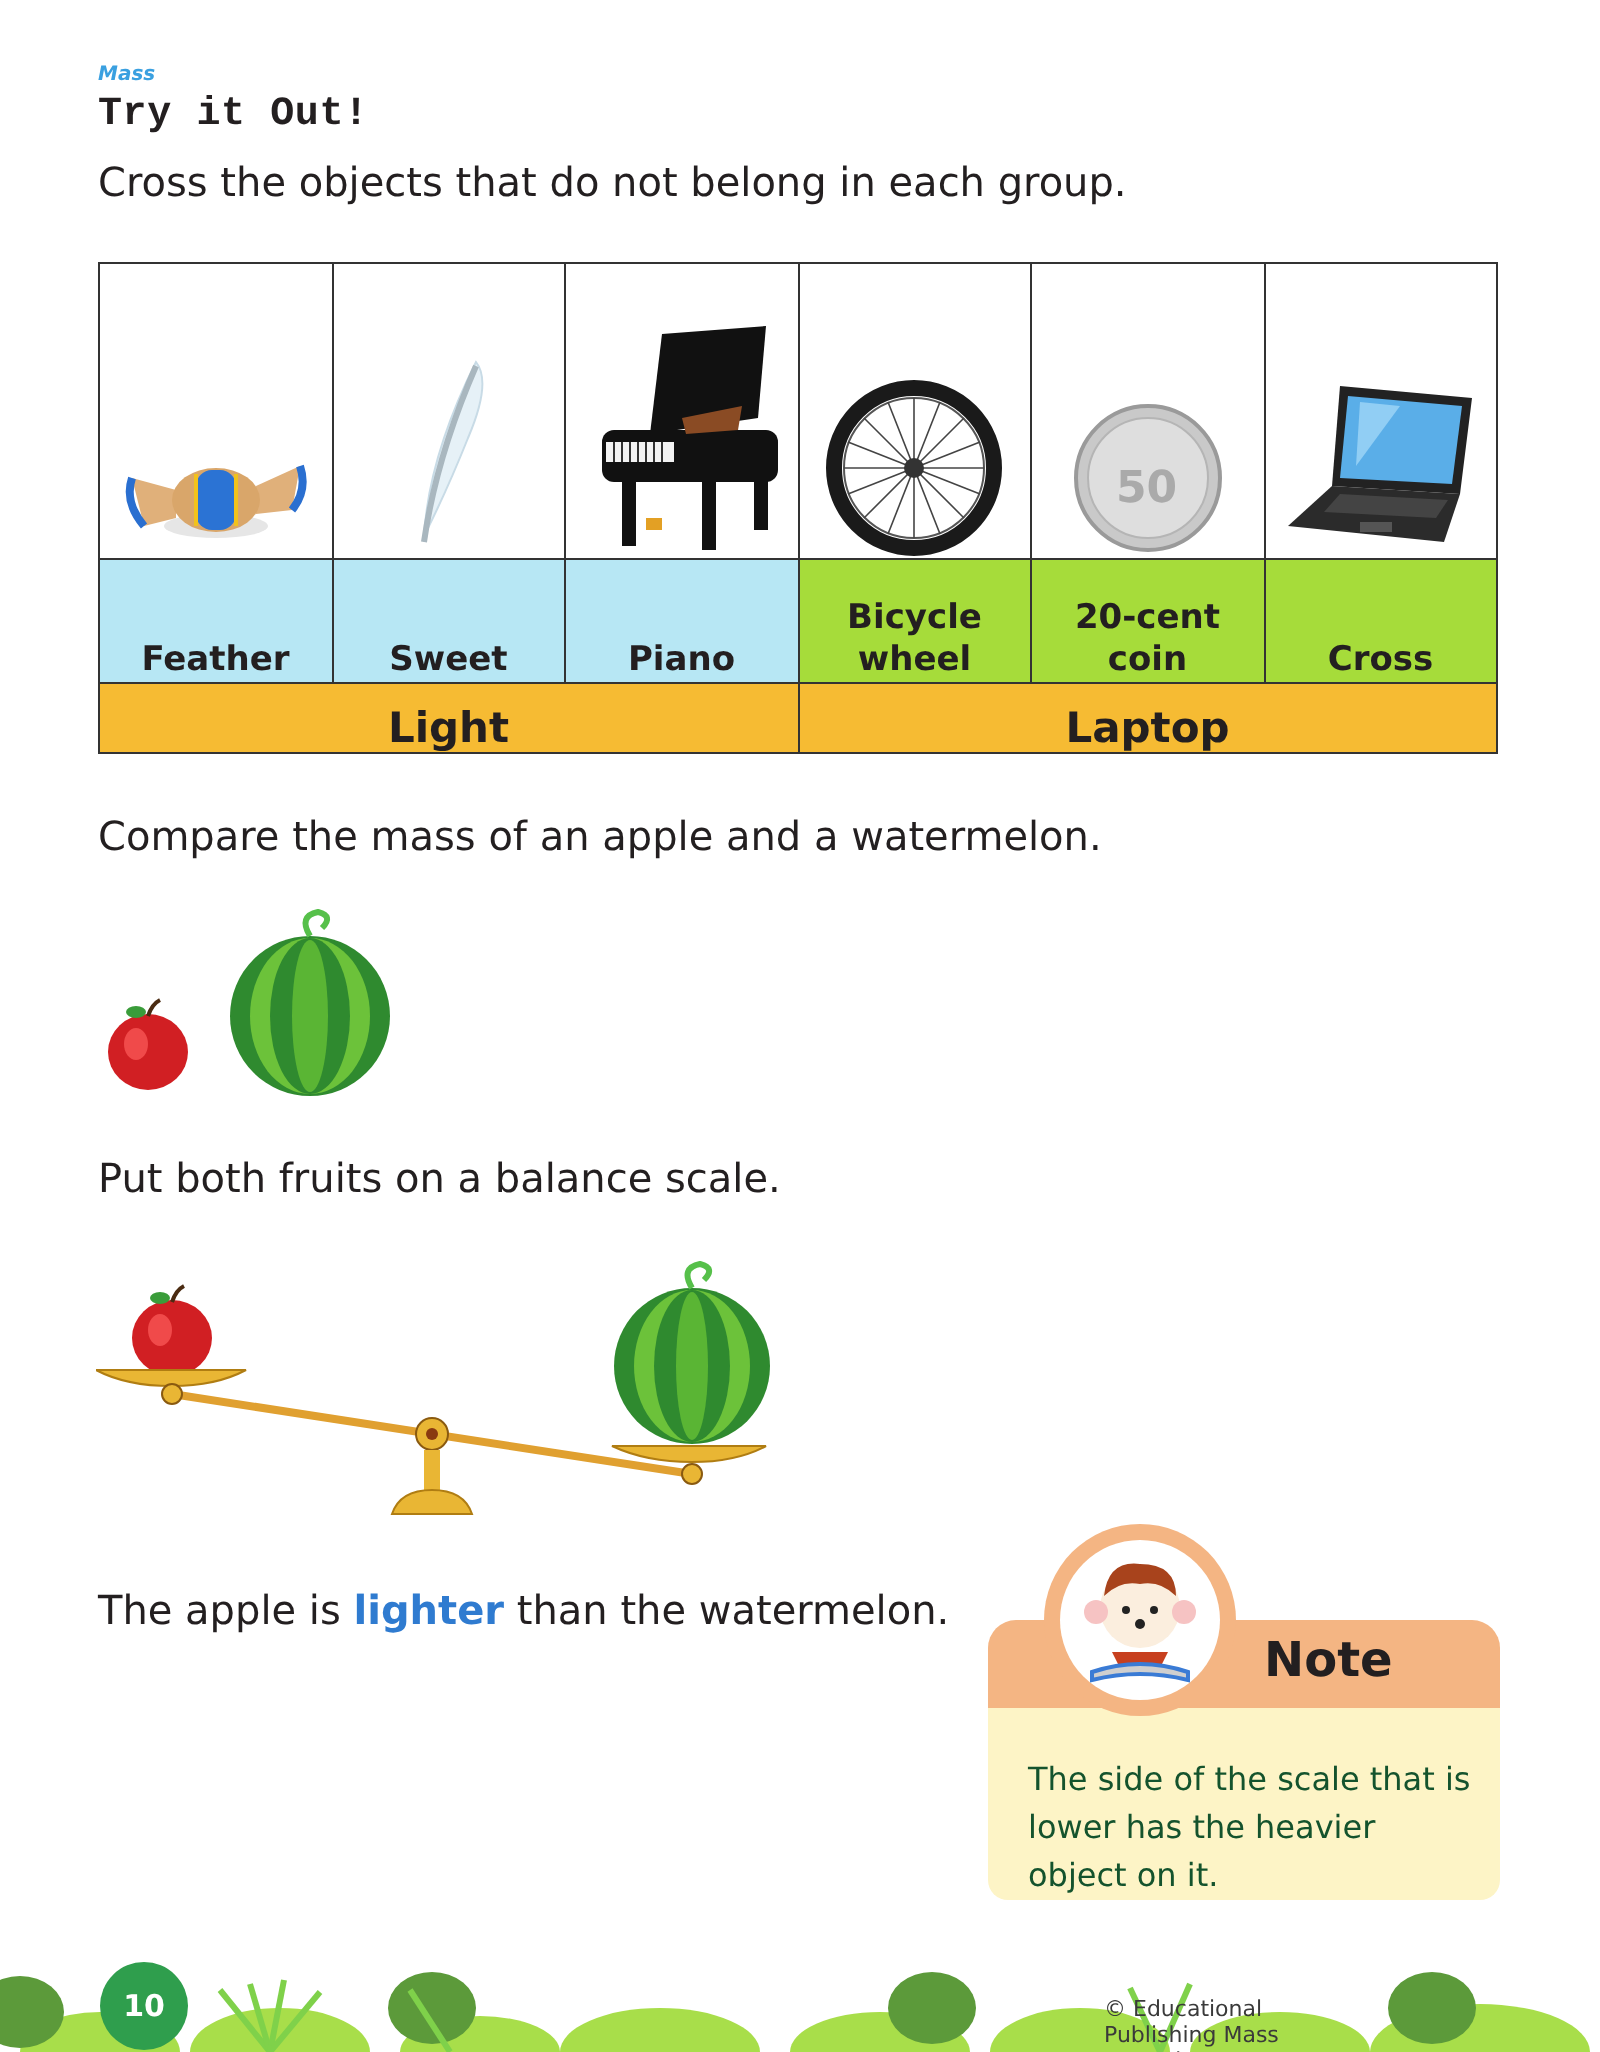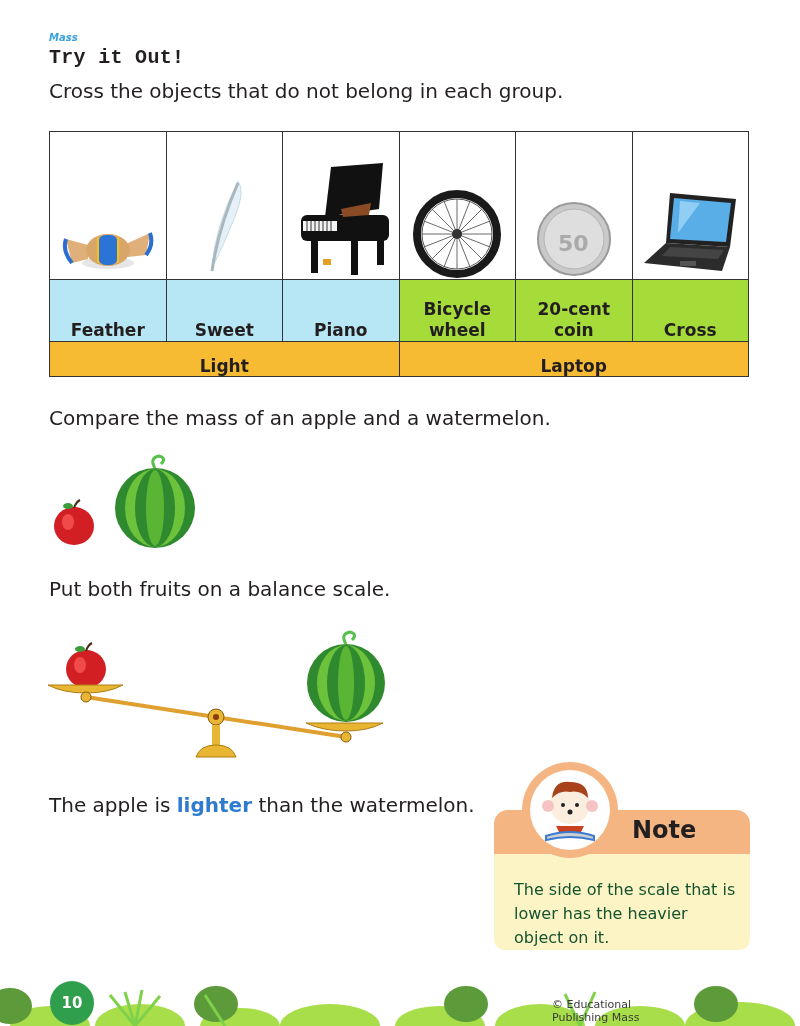--- a/index.html
+++ b/index.html
@@ -9,21 +9,21 @@
   .heading{left:49px;top:46px;font-size:20px;font-weight:bold;color:#231f20;letter-spacing:0.3px;font-family:Liberation Mono, monospace;}
   .instruction{left:49px;top:79px;font-size:20px;color:#231f20;}
   .table{left:49px;top:131px;width:700px;border:1.5px solid #333;box-sizing:border-box;}
   .row{display:flex;}
   .cell{flex:1;border-right:1.5px solid #333;box-sizing:border-box;display:flex;align-items:flex-end;justify-content:center;text-align:center;}
   .cell:last-child{border-right:none;}
   .img-row .cell{height:148px;background:#fff;border-bottom:1.5px solid #333;}
   .label-row .cell{height:62px;font-size:17px;font-weight:bold;line-height:21px;border-bottom:1.5px solid #333;}
   .label-row .cell.light{background:#b7e7f4;}
   .label-row .cell.heavy{background:#a6dc3a;}
-  .cat-row .cell{height:34px;background:#f6bb33;font-size:17px;font-weight:bold;}
+  .cat-row .cell{height:34px;background:#f6bb33;font-size:21px;font-weight:bold;}
   .para1{left:49px;top:406px;font-size:20px;}
   .para2{left:49px;top:577px;font-size:20px;}
   .result{left:49px;top:791px;font-size:20px;line-height:28px;}
   .hl{color:#2f7bd0;font-weight:bold;}
   .note{left:494px;top:760px;width:288px;height:192px;}
   .note-header{position:absolute;left:0;top:50px;width:256px;height:44px;background:#f4b583;border-radius:14px 14px 0 0;}
   .note-body{position:absolute;left:0;top:94px;width:256px;height:96px;background:#fdf4c6;border-radius:0 0 10px 10px;}
   .note-circle{position:absolute;left:28px;top:2px;width:96px;height:96px;border-radius:50%;background:#f4b583;}
   .note-circle-inner{position:absolute;left:8px;top:8px;width:80px;height:80px;border-radius:50%;background:#fff;}
   .note-title{position:absolute;left:138px;top:56px;font-size:24px;font-weight:bold;color:#231f20;}

